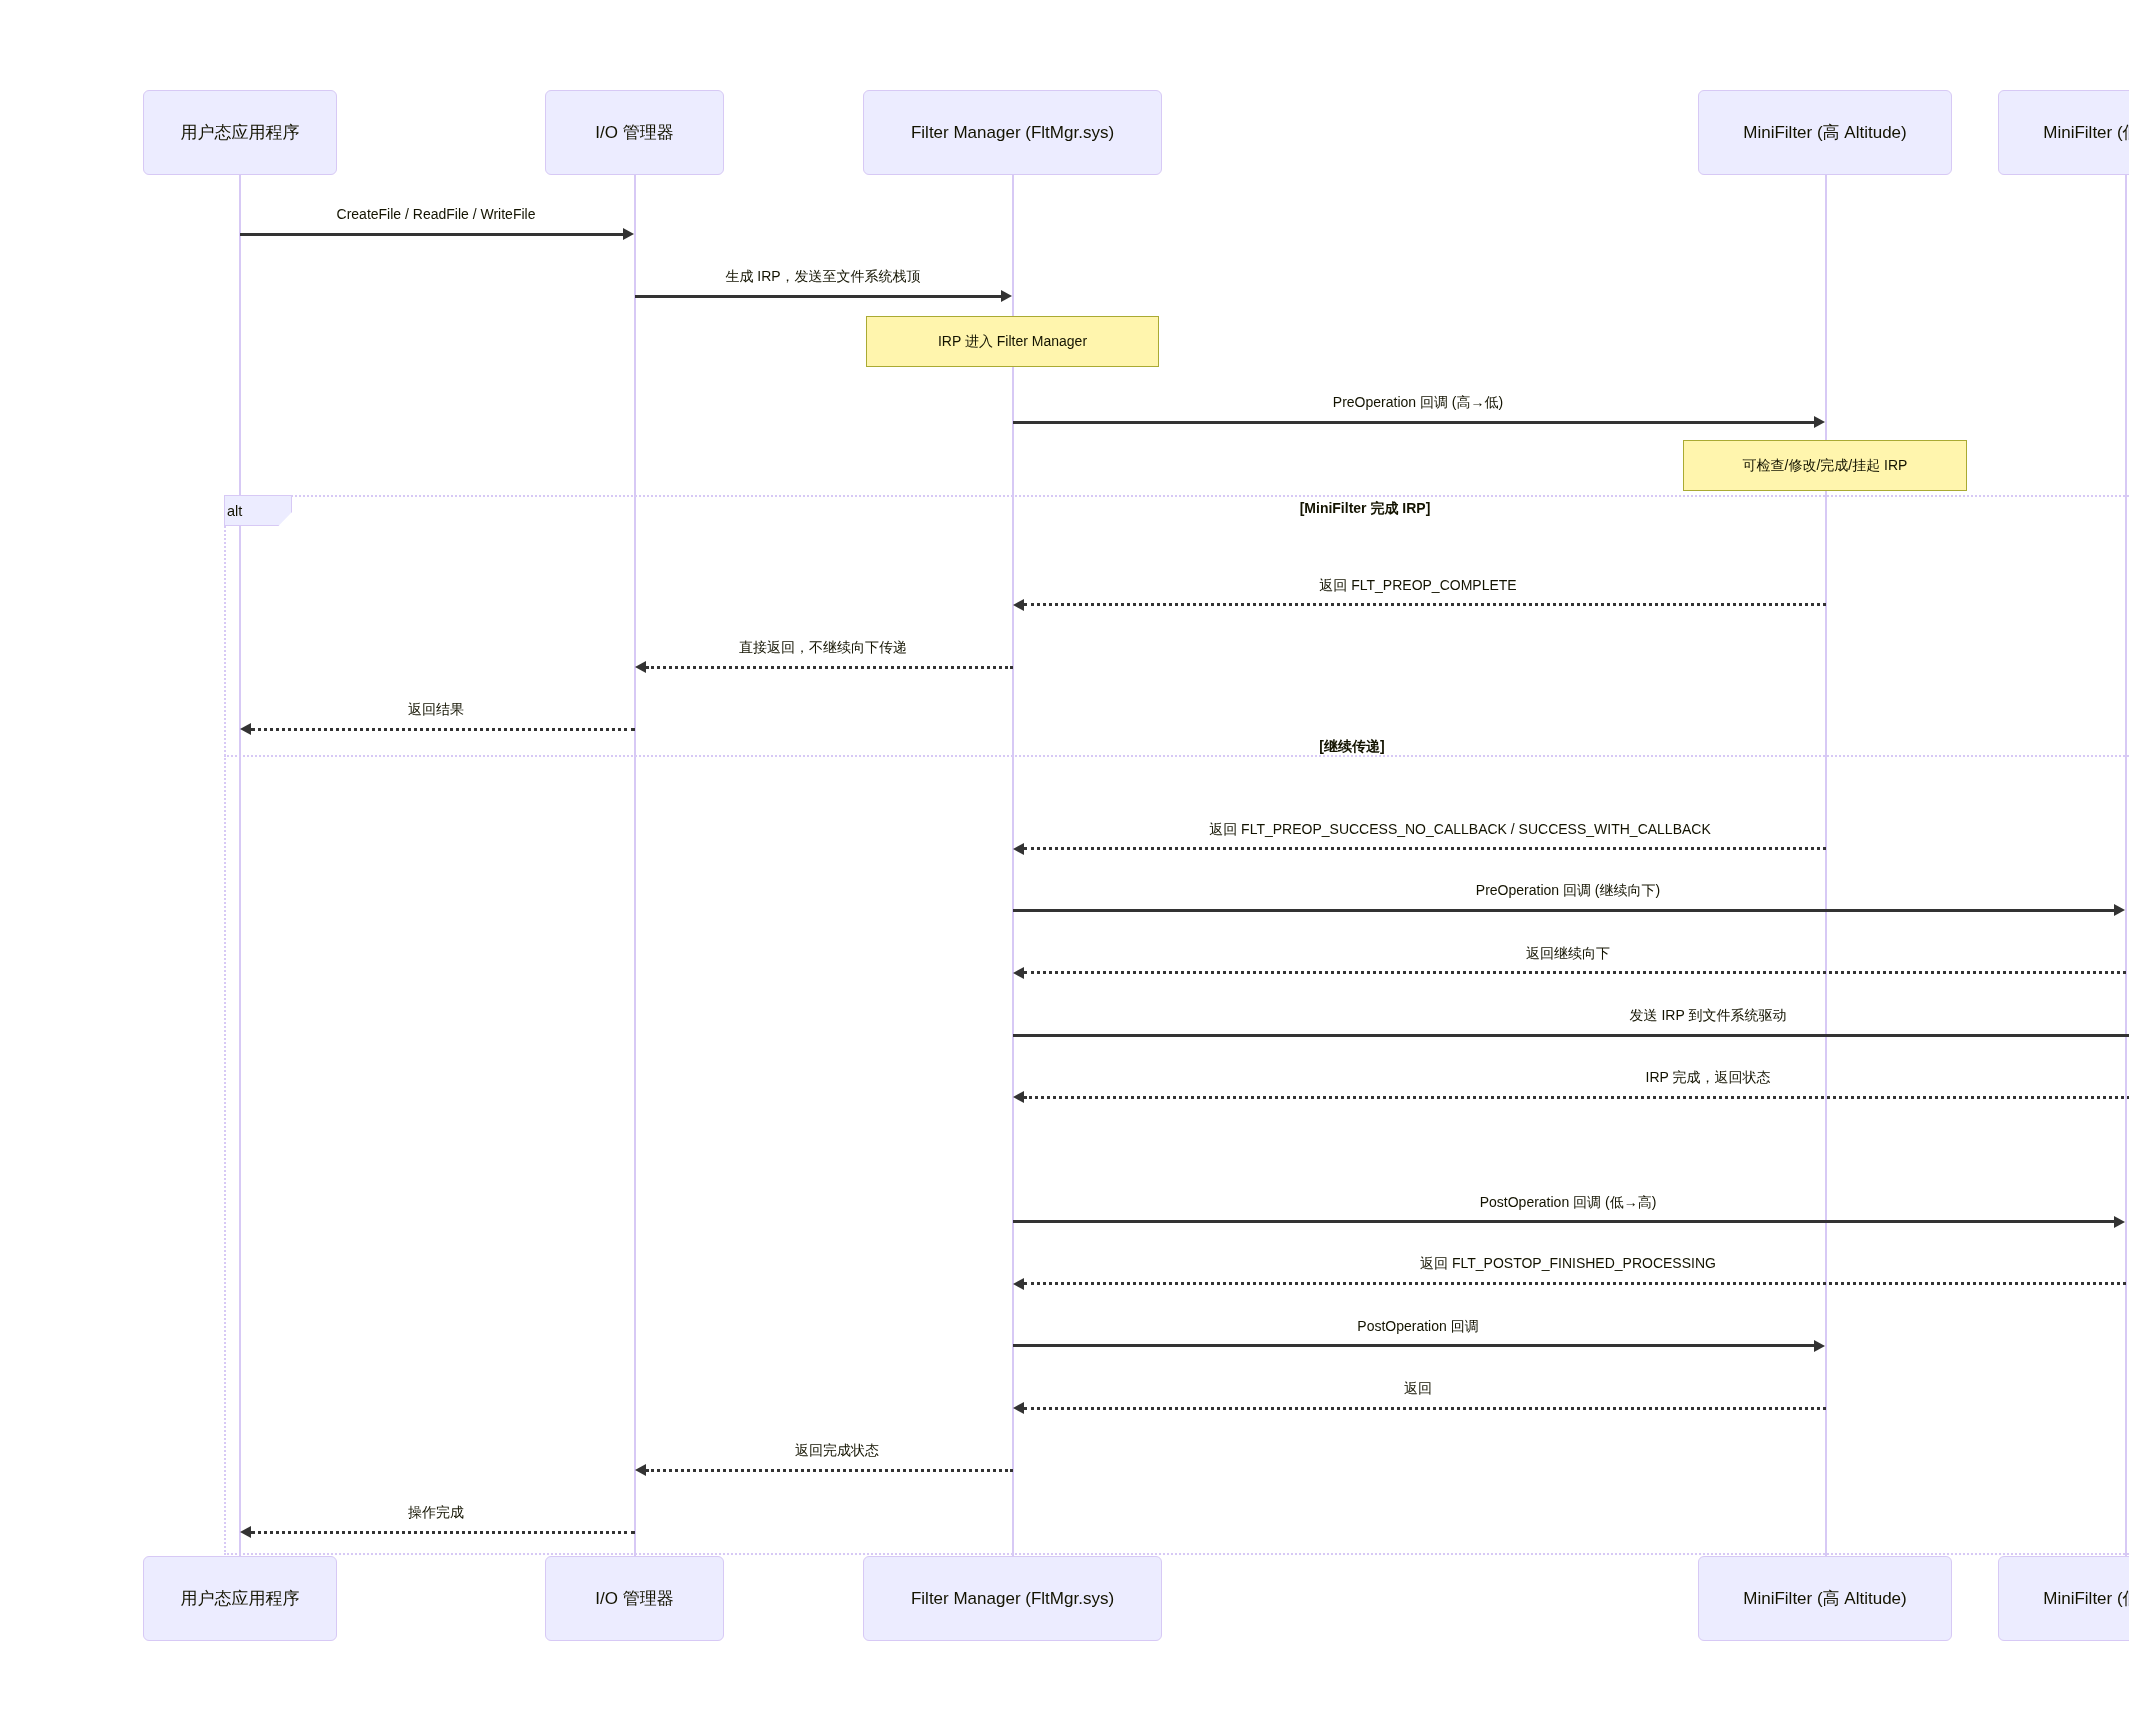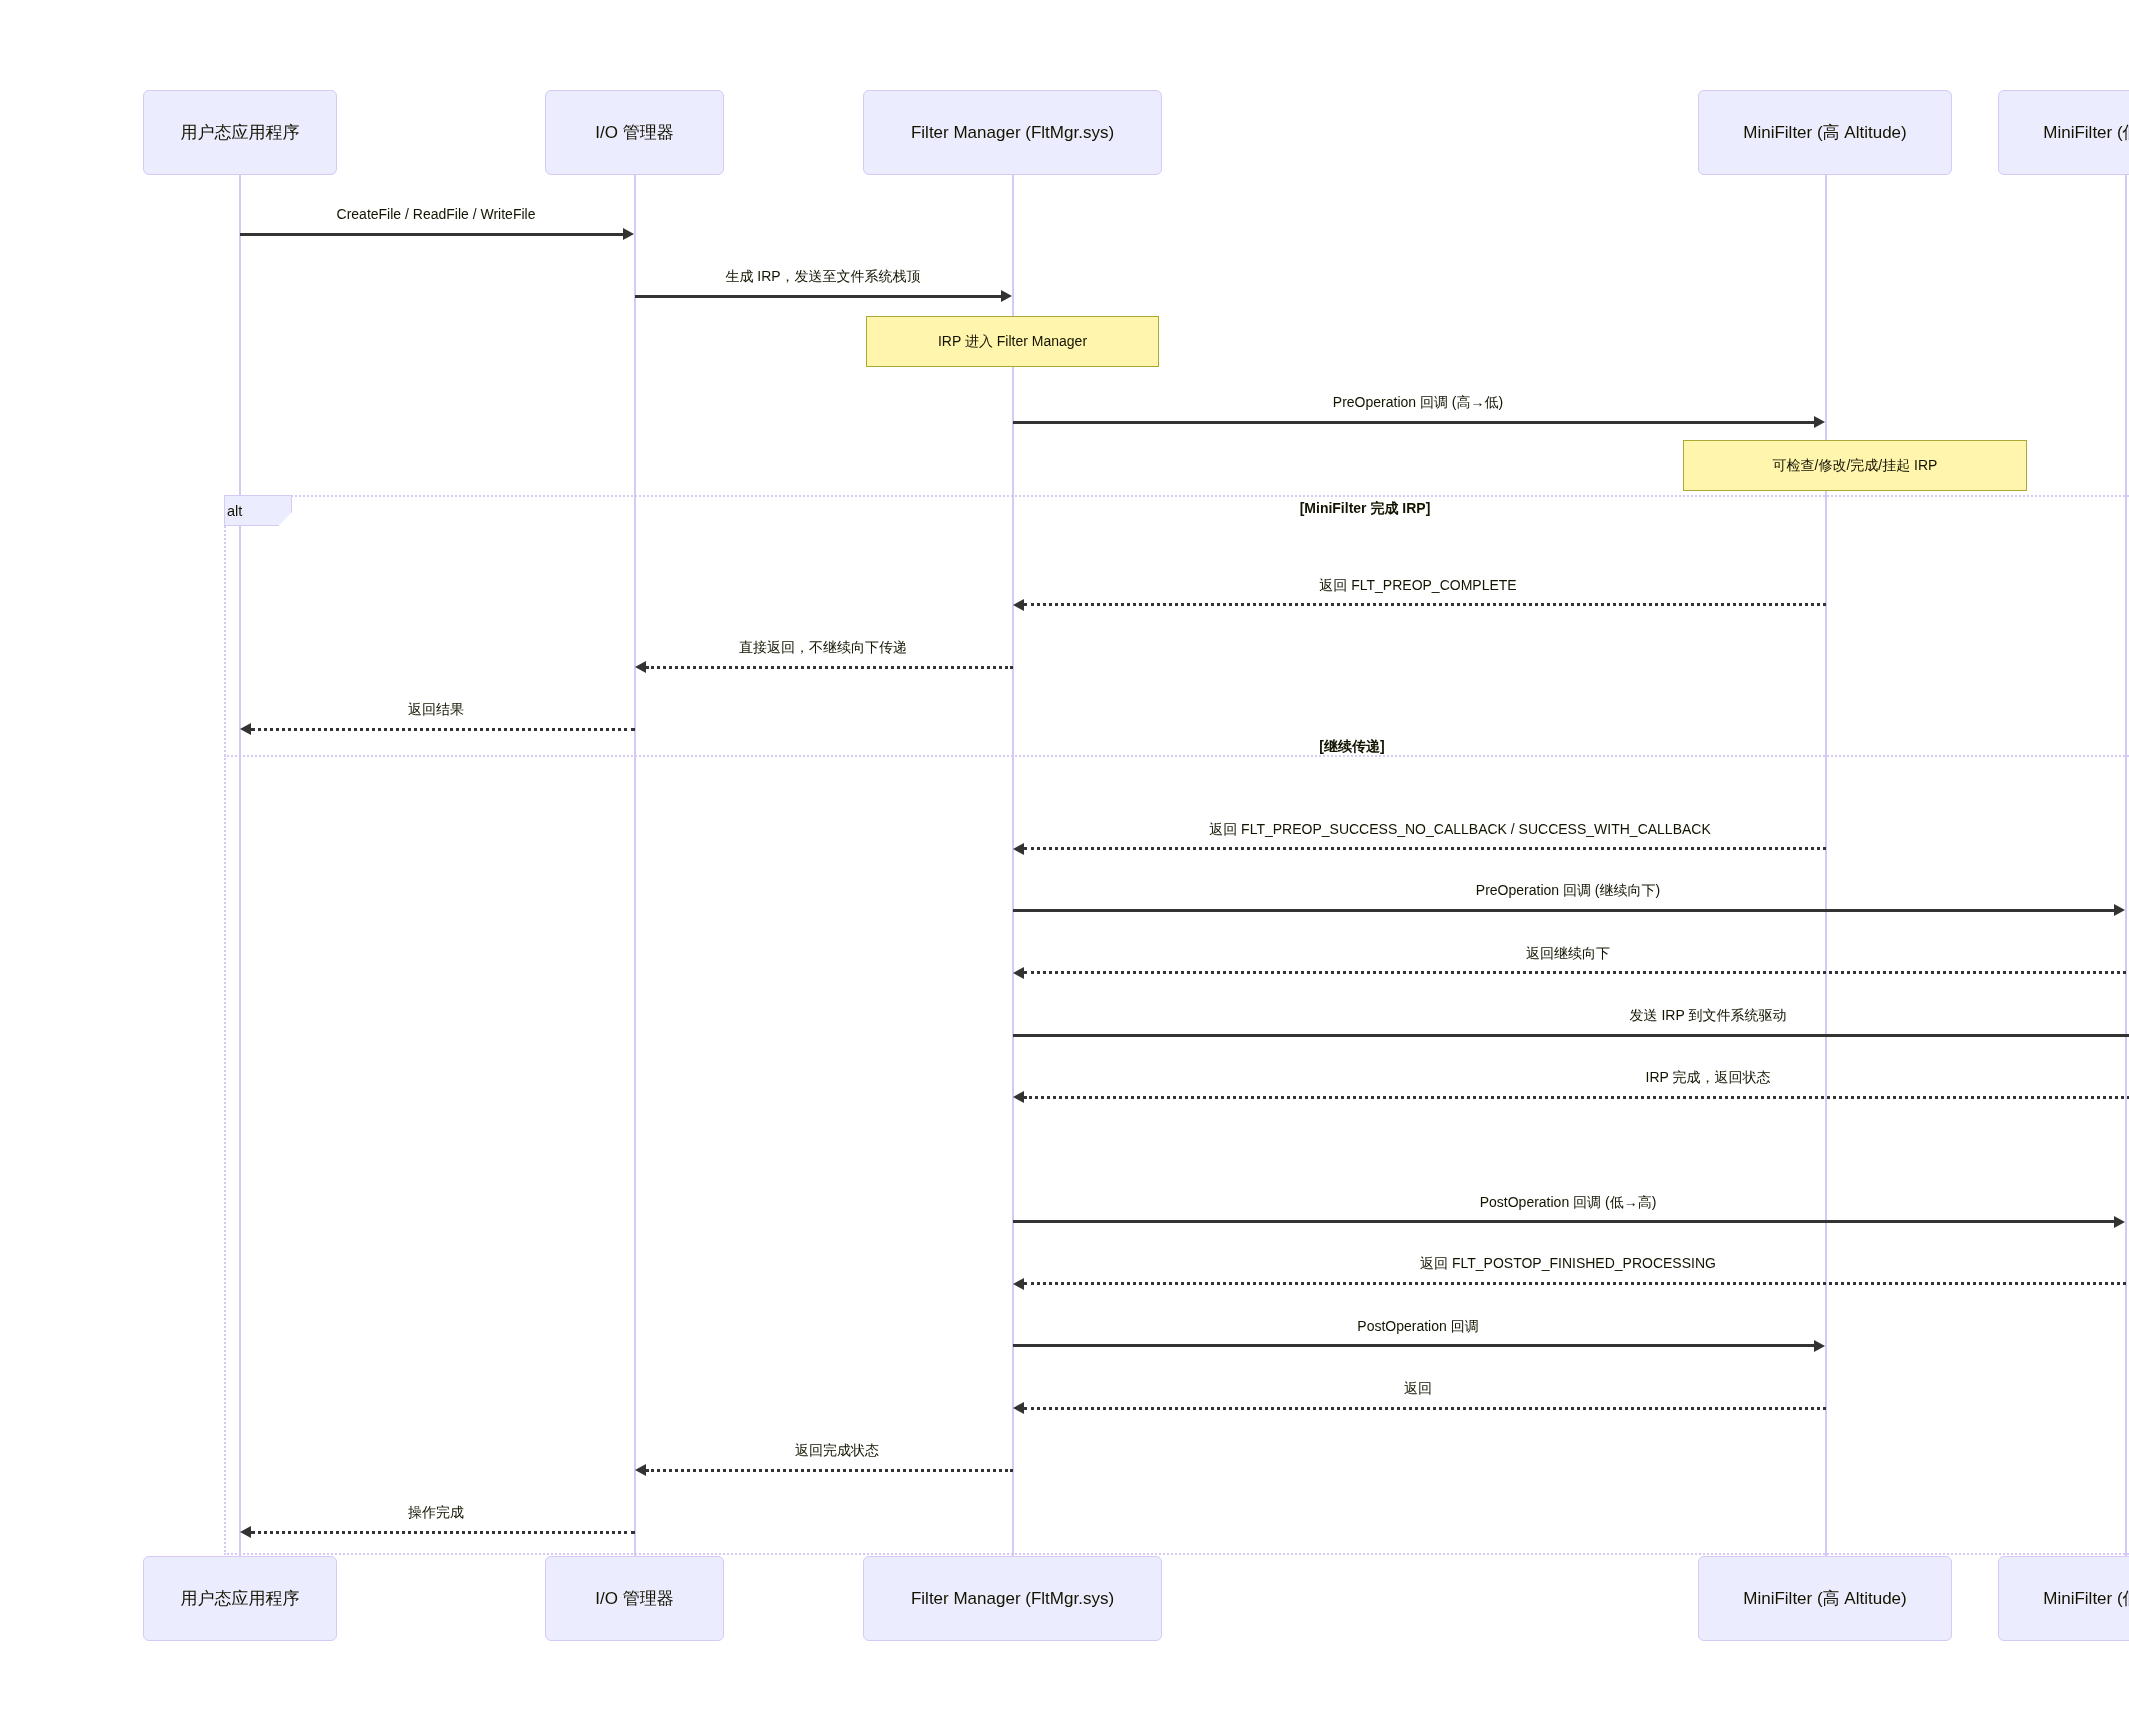--- a/index.html
+++ b/index.html
@@ -194,21 +194,21 @@
   <div class="note" style="left:866px; top:316px; width:293px; height:51px;">
     <span>IRP 进入 Filter Manager</span>
   </div>
 
   <div class="msg-label" style="left:1418px; top:394px;">
     <span>PreOperation 回调 (高→低)</span>
   </div>
   <div class="msg" style="left:1013px; top:421px; width:801px;"></div>
   <div class="arrowhead-right" style="left:1814px; top:416px;"></div>
 
-  <div class="note" style="left:1683px; top:440px; width:344px; height:51px;">
+  <div class="note" style="left:1683px; top:440px; width:284px; height:51px;">
     <span>可检查/修改/完成/挂起 IRP</span>
   </div>
 
   <div class="msg-label" style="left:1418px; top:577px;">
     <span>返回 FLT_PREOP_COMPLETE</span>
   </div>
   <div class="msg dashed" style="left:1024px; top:603px; width:802px;"></div>
   <div class="arrowhead-left" style="left:1013px; top:599px;"></div>
 
   <div class="msg-label" style="left:823px; top:639px;">

